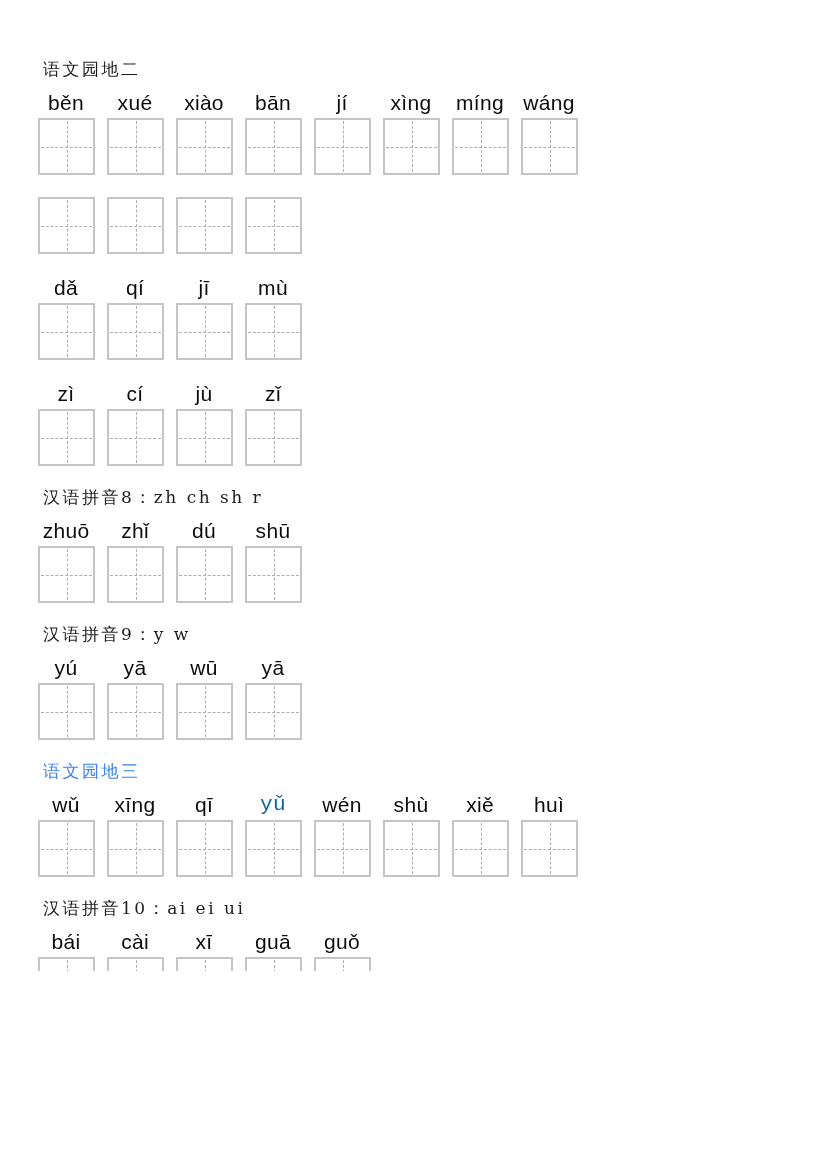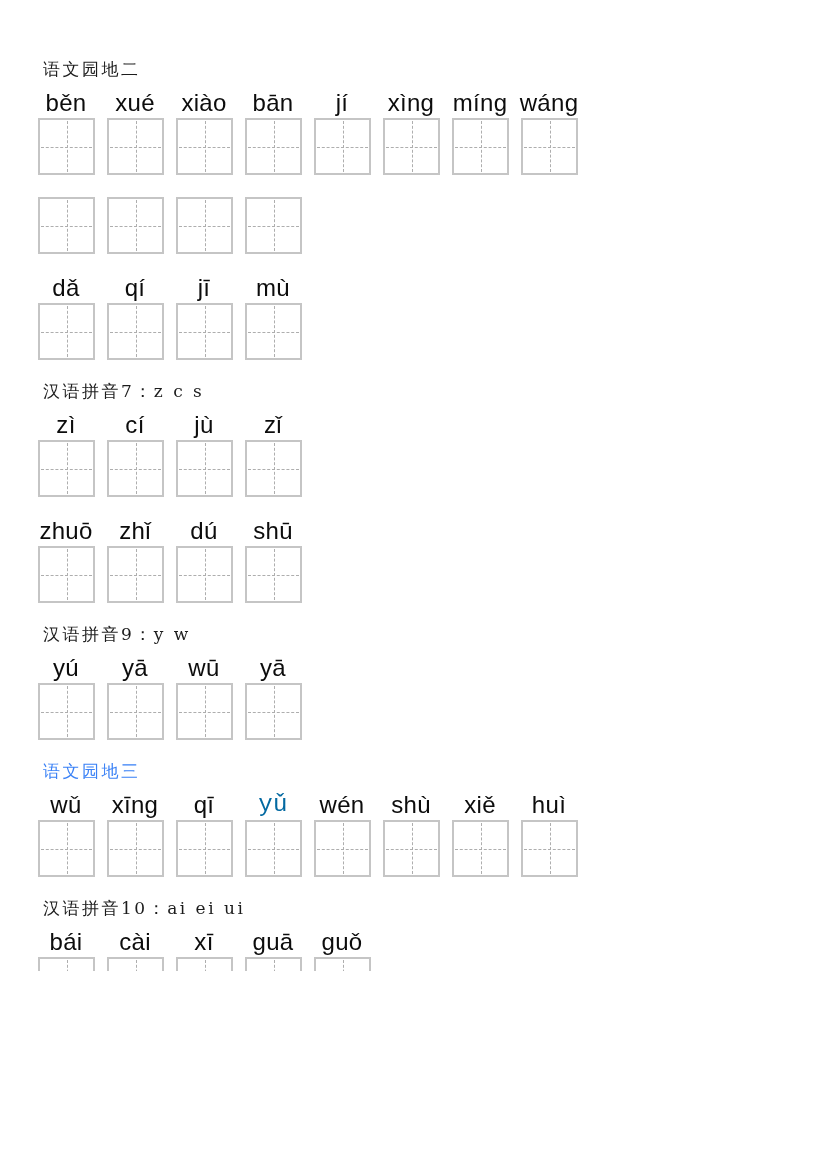--- a/index.html
+++ b/index.html
@@ -30,21 +30,21 @@
     height: 24px;
   }
   .pinyin-cell {
     width: 56px;
     margin-right: 13px;
     display: flex;
     justify-content: center;
     align-items: flex-end;
     white-space: nowrap;
     font-family: "Liberation Sans", sans-serif;
-    font-size: 24px;
+    font-size: 21px;
     line-height: 24px;
     color: #0c0c0c;
     letter-spacing: 0.3px;
   }
   .grid-row {
     display: flex;
     margin-top: 3px;
   }
   .grid-row.clipped {
     height: 14px;
@@ -162,21 +162,20 @@
           <div class="vguide" style="border-left-color: rgb(174, 174, 174);"></div>
           <div class="hguide" style="border-top-color: rgb(174, 174, 174);"></div>
         </div>
         <div class="gbox" style="border-color: rgb(197, 197, 197);">
           <div class="vguide" style="border-left-color: rgb(174, 174, 174);"></div>
           <div class="hguide" style="border-top-color: rgb(174, 174, 174);"></div>
         </div>
       </div>
     </section>
     <section class="section">
-      <div class="section-title" style="color: rgb(28, 28, 28);">汉语拼音7：z c s</div>
       <div class="pinyin-row">
         <div class="pinyin-cell" style="color: rgb(12, 12, 12);">zì</div>
         <div class="pinyin-cell" style="color: rgb(12, 12, 12);">cí</div>
         <div class="pinyin-cell" style="color: rgb(12, 12, 12);">jù</div>
         <div class="pinyin-cell" style="color: rgb(12, 12, 12);">zǐ</div>
       </div>
       <div class="grid-row">
         <div class="gbox" style="border-color: rgb(197, 197, 197);">
           <div class="vguide" style="border-left-color: rgb(174, 174, 174);"></div>
           <div class="hguide" style="border-top-color: rgb(174, 174, 174);"></div>
@@ -189,20 +188,21 @@
           <div class="vguide" style="border-left-color: rgb(174, 174, 174);"></div>
           <div class="hguide" style="border-top-color: rgb(174, 174, 174);"></div>
         </div>
         <div class="gbox" style="border-color: rgb(197, 197, 197);">
           <div class="vguide" style="border-left-color: rgb(174, 174, 174);"></div>
           <div class="hguide" style="border-top-color: rgb(174, 174, 174);"></div>
         </div>
       </div>
     </section>
     <section class="section">
+      <div class="section-title" style="color: rgb(28, 28, 28);">汉语拼音8：zh ch sh r</div>
       <div class="pinyin-row">
         <div class="pinyin-cell" style="color: rgb(12, 12, 12);">zhuō</div>
         <div class="pinyin-cell" style="color: rgb(12, 12, 12);">zhǐ</div>
         <div class="pinyin-cell" style="color: rgb(12, 12, 12);">dú</div>
         <div class="pinyin-cell" style="color: rgb(12, 12, 12);">shū</div>
       </div>
       <div class="grid-row">
         <div class="gbox" style="border-color: rgb(197, 197, 197);">
           <div class="vguide" style="border-left-color: rgb(174, 174, 174);"></div>
           <div class="hguide" style="border-top-color: rgb(174, 174, 174);"></div>

